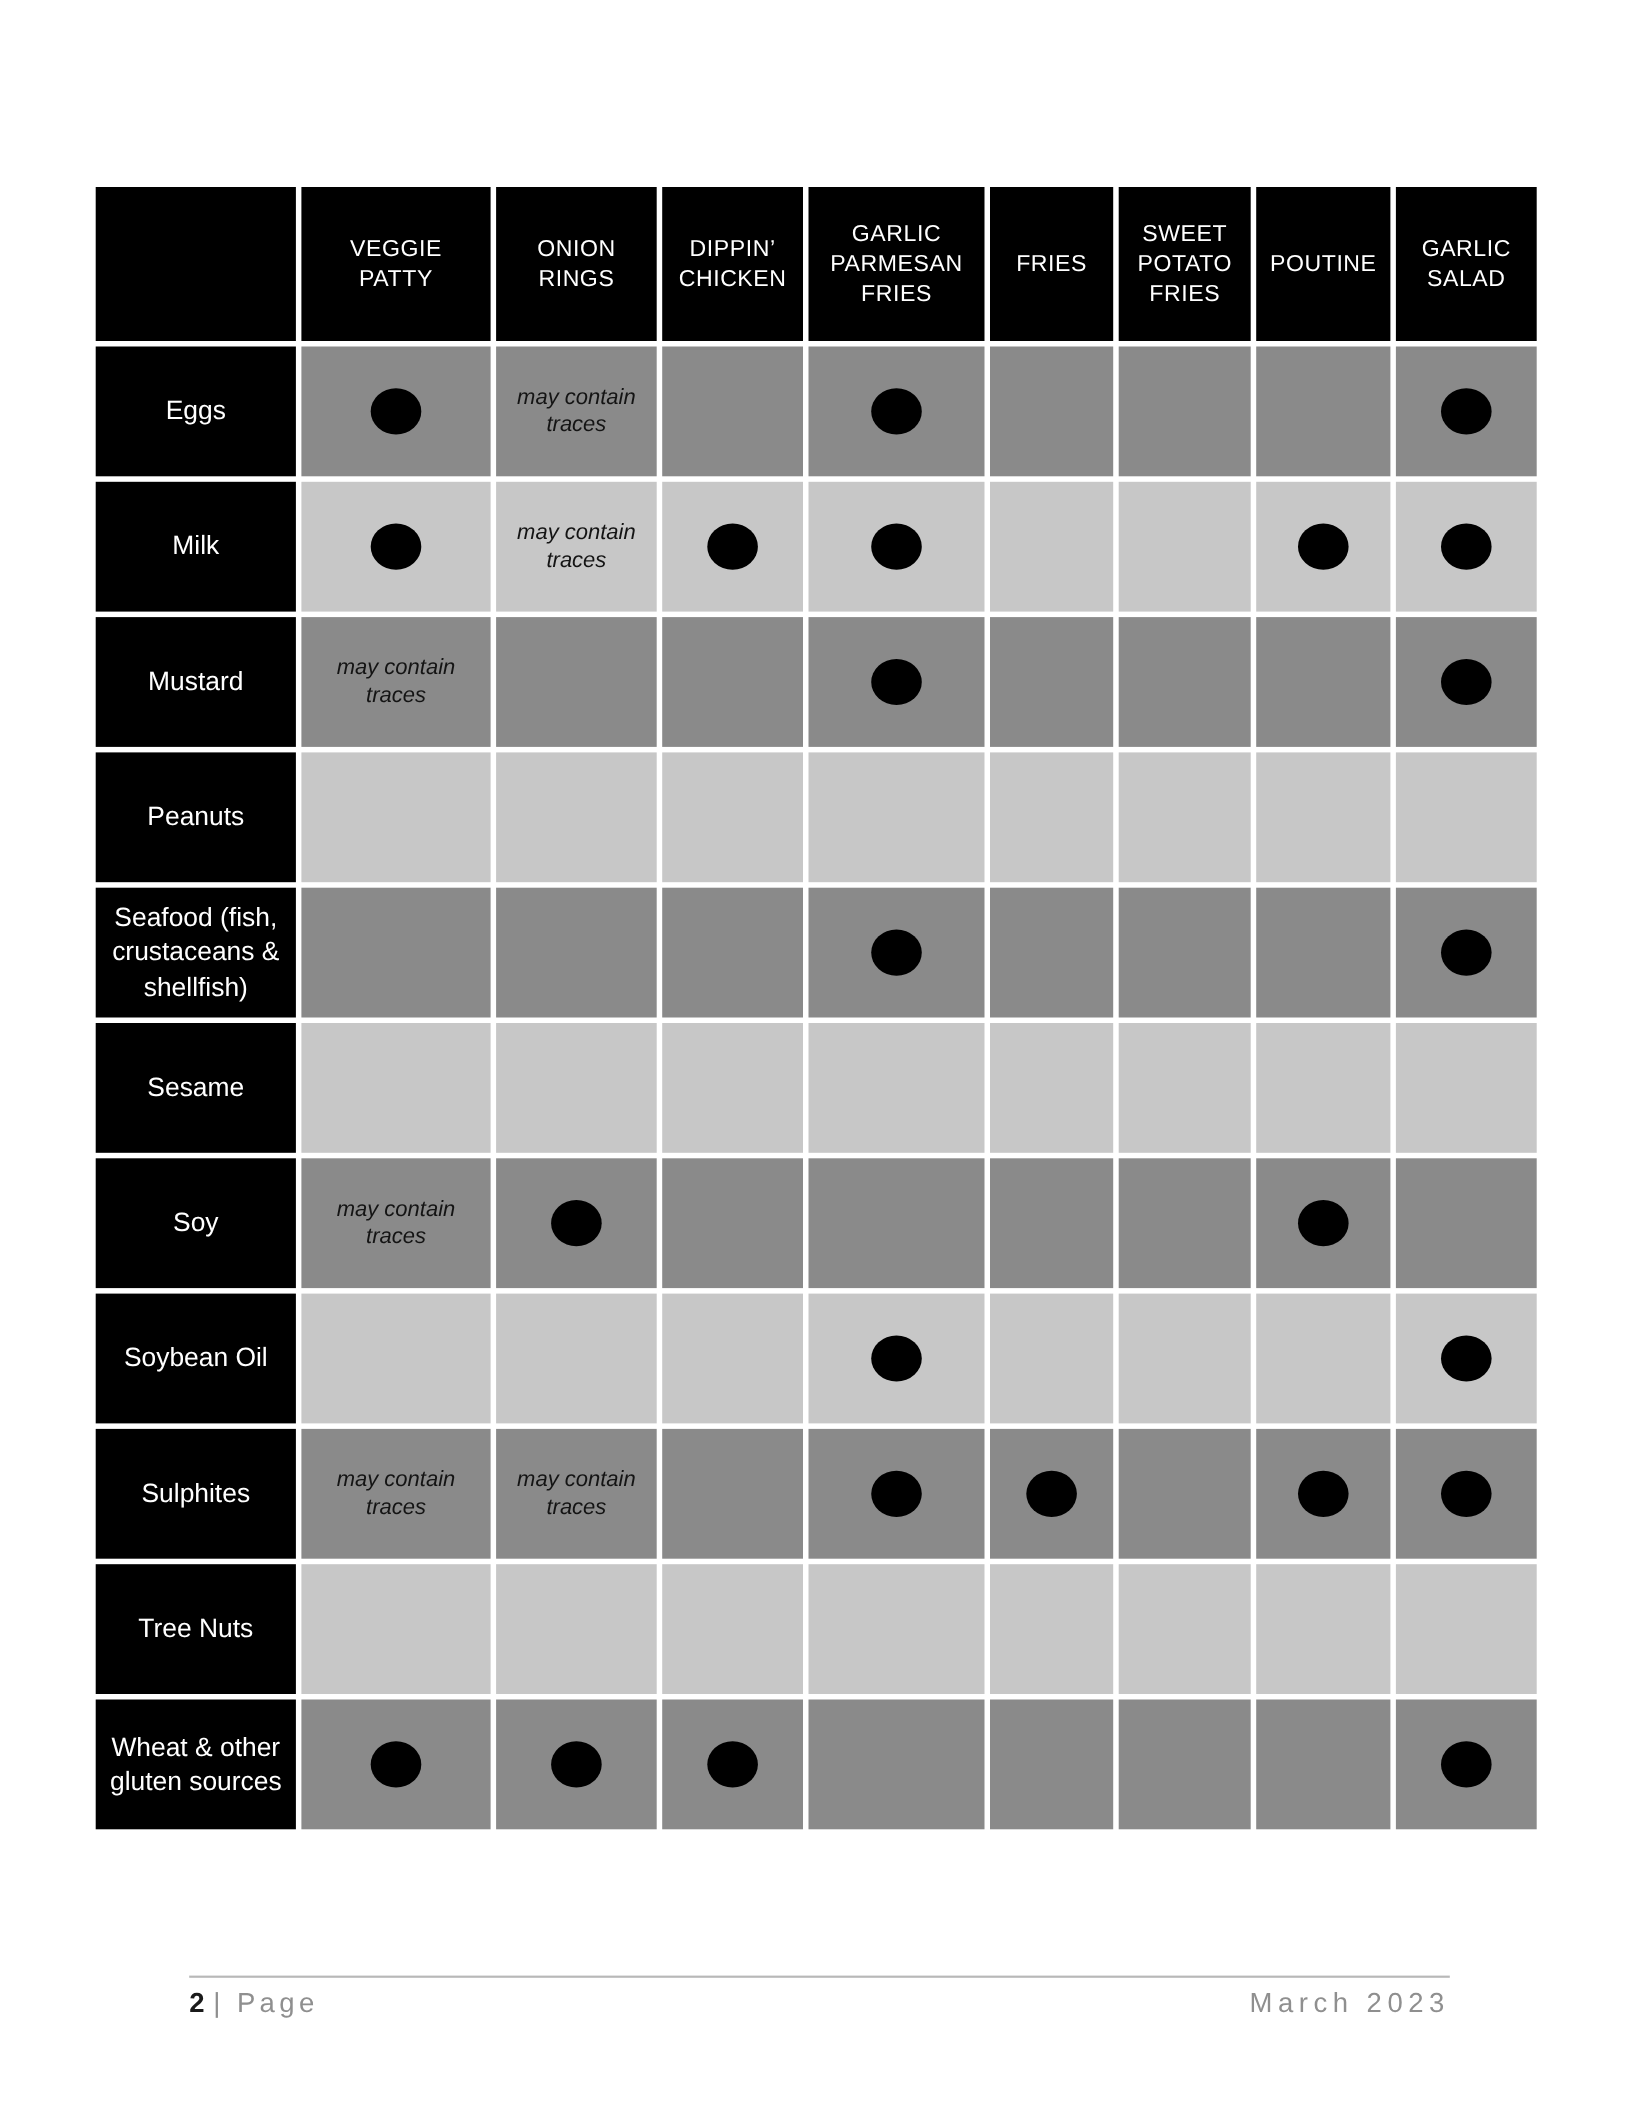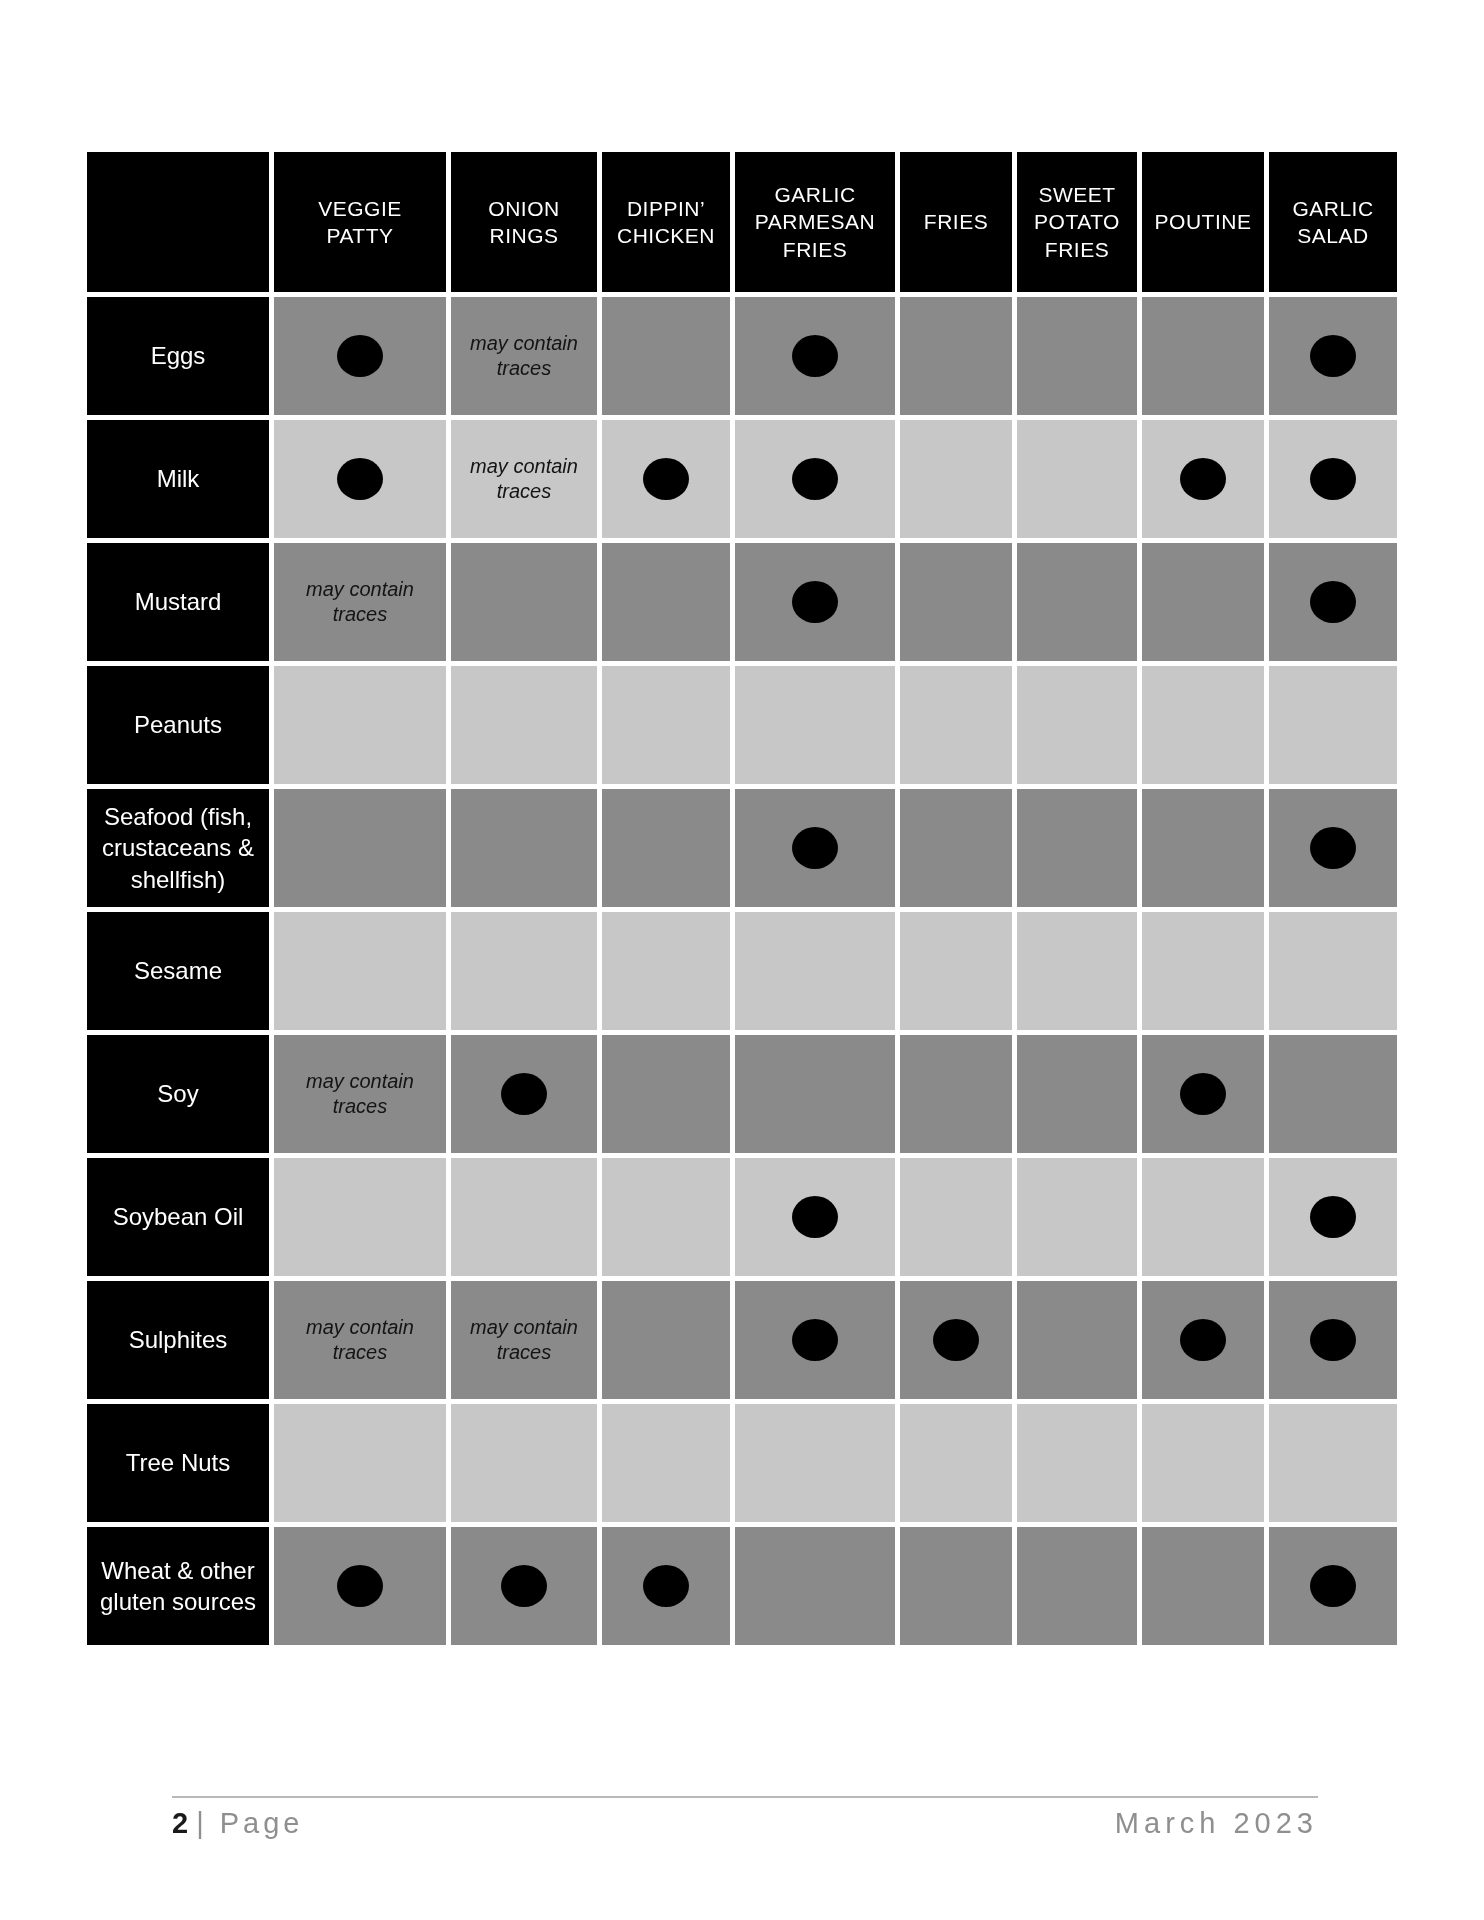--- a/index.html
+++ b/index.html
@@ -11,21 +11,21 @@
   .page {
     position: relative;
     width: 1484px;
     height: 1920px;
     background: #ffffff;
     overflow: hidden;
   }
   .allergen-grid {
     position: absolute;
     left: 87px;
-    top: 152px;
+    top: 170px;
     display: grid;
     grid-template-columns: 182px 172px 146px 128px 160px 112px 120px 122px 128px;
     grid-template-rows: 140px repeat(11, 118px);
     gap: 5px;
     background: #ffffff;
   }
   .cell {
     display: flex;
     align-items: center;
     justify-content: center;
@@ -67,21 +67,21 @@
   .footer {
     position: absolute;
     left: 172px;
     top: 1796px;
     width: 1146px;
     border-top: 2px solid #b8b8b8;
     padding-top: 9px;
     display: flex;
     justify-content: space-between;
     align-items: baseline;
-    font-size: 29px;
+    font-size: 25px;
   }
   .footer-left { white-space: nowrap; }
   .pnum {
     font-weight: bold;
     color: #1a1a1a;
     letter-spacing: 2px;
     margin-right: 6px;
   }
   .plabel {
     color: #8f8f8f;

